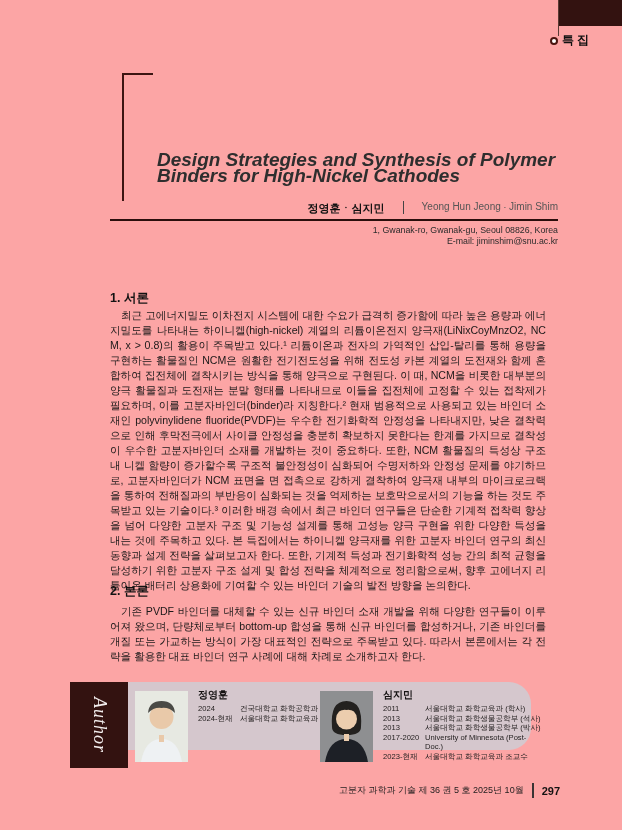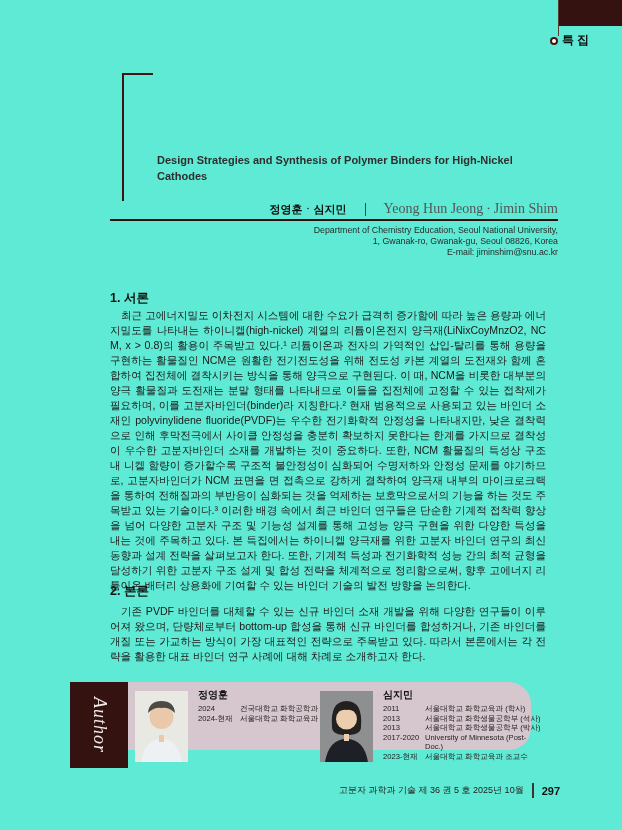--- a/index.html
+++ b/index.html
@@ -1,43 +1,43 @@
 <!DOCTYPE html>
 <html><head>
 <meta charset="utf-8">
 <style>
   * { margin: 0; padding: 0; box-sizing: border-box; }
   html,body { background:#888; }
   .page {
     position: relative;
     width: 622px; height: 830px;
     margin: 0 auto;
-    background: #5eead4;
+    background: #fca5a5;
     font-family: "Liberation Sans", sans-serif;
     color: #1d1a1a;
     overflow: hidden;
   }
   
   .badge-box { position:absolute; left:558px; top:0; width:64px; height:26px; background:#331210; }
   .badge-stem { position:absolute; left:558px; top:0; width:1px; height:36px; background:#5a3a34; }
   .badge-row { position:absolute; left:550px; top:32px; display:flex; align-items:center; gap:4px; }
   .badge-ring { width:8px; height:8px; border:2px solid #4a1510; border-radius:50%; background:#fff; }
   .badge-label { font-size:12px; font-weight:bold; letter-spacing:3px; color:#111; }
 
   
   .bracket-h { position:absolute; left:122px; top:73px; width:31px; height:2px; background:#3c1512; }
   .bracket-v { position:absolute; left:122px; top:73px; width:2px; height:128px; background:#3c1512; }
   .title { position:absolute; left:157px; top:76px; width:420px; font-size:26px; line-height:36px; font-weight:500; color:#121212; letter-spacing:-0.5px; }
-  .subtitle { position:absolute; left:157px; top:152px; width:408px; font-size:11px; line-height:16px; font-weight:bold; color:#2e2e2e; }
+  .subtitle { position:absolute; left:157px; top:152px; width:408px; font-size:19px; line-height:16px; font-weight:bold; color:#2e2e2e;font-style:italic; }
 
   
-  .byline { position:absolute; left:110px; top:201px; width:448px; text-align:right; display:flex; justify-content:flex-end; align-items:center; gap:18px; }
+  .byline { position:absolute; left:110px; top:201px; width:448px; text-align:right; display:flex; justify-content:flex-end; gap:18px; }
   .byline .kr { font-size:11px; font-weight:bold; color:#111; }
   .byline .vbar { display:inline-block; width:1px; height:13px; background:#444; }
-  .byline .en { font-size:14px; color:#555;font-family:Liberation Serif, serif; }
+  .byline .en { font-size:10px; color:#555; }
   .rule { position:absolute; left:110px; top:219px; width:448px; height:2px; background:#2a0e0c; }
   .affil { position:absolute; left:158px; top:225px; width:400px; text-align:right; font-size:8.8px; line-height:11px; color:#2b2b2b; }
 
   
   .sec-head { position:absolute; left:110px; width:435px; font-size:12.5px; font-weight:bold; color:#111; }
   .sec-body { position:absolute; left:110px; width:436px; font-size:10.6px; line-height:15px; text-align:justify; color:#1c1919; text-indent:11px; word-break:break-all; }
   #sec1-head { top:290px; }
   #sec1-body { top:308px; }
   #sec2-head { top:583px; }
   #sec2-body { top:604px; }
@@ -94,21 +94,20 @@
   <div class="bracket-v"></div>
   <div class="subtitle">Design Strategies and Synthesis of Polymer Binders for High-Nickel Cathodes</div>
 
   <div class="byline">
     <span class="kr">정영훈ㆍ심지민</span>
     <span class="vbar"></span>
     <span class="en">Yeong Hun Jeong ∙ Jimin Shim</span>
   </div>
   <div class="rule"></div>
   <div class="affil">
-    <div>Department of Chemistry Education, Seoul National University,</div>
     <div>1, Gwanak-ro, Gwanak-gu, Seoul 08826, Korea</div>
     <div>E-mail: jiminshim@snu.ac.kr</div>
   </div>
 
   <div class="sec-head" id="sec1-head">1. 서론</div>
   <div class="sec-body" id="sec1-body">최근 고에너지밀도 이차전지 시스템에 대한 수요가 급격히 증가함에 따라 높은 용량과 에너지밀도를 나타내는 하이니켈(high-nickel) 계열의 리튬이온전지 양극재(LiNixCoyMnzO2, NCM, x &gt; 0.8)의 활용이 주목받고 있다.¹ 리튬이온과 전자의 가역적인 삽입-탈리를 통해 용량을 구현하는 활물질인 NCM은 원활한 전기전도성을 위해 전도성 카본 계열의 도전재와 함께 혼합하여 집전체에 결착시키는 방식을 통해 양극으로 구현된다. 이 때, NCM을 비롯한 대부분의 양극 활물질과 도전재는 분말 형태를 나타내므로 이들을 집전체에 고정할 수 있는 접착제가 필요하며, 이를 고분자바인더(binder)라 지칭한다.² 현재 범용적으로 사용되고 있는 바인더 소재인 polyvinylidene fluoride(PVDF)는 우수한 전기화학적 안정성을 나타내지만, 낮은 결착력으로 인해 후막전극에서 사이클 안정성을 충분히 확보하지 못한다는 한계를 가지므로 결착성이 우수한 고분자바인더 소재를 개발하는 것이 중요하다. 또한, NCM 활물질의 특성상 구조 내 니켈 함량이 증가할수록 구조적 불안정성이 심화되어 수명저하와 안정성 문제를 야기하므로, 고분자바인더가 NCM 표면을 면 접촉으로 강하게 결착하여 양극재 내부의 마이크로크랙을 통하여 전해질과의 부반응이 심화되는 것을 억제하는 보호막으로서의 기능을 하는 것도 주목받고 있는 기술이다.³ 이러한 배경 속에서 최근 바인더 연구들은 단순한 기계적 접착력 향상을 넘어 다양한 고분자 구조 및 기능성 설계를 통해 고성능 양극 구현을 위한 다양한 특성을 내는 것에 주목하고 있다. 본 특집에서는 하이니켈 양극재를 위한 고분자 바인더 연구의 최신 동향과 설계 전략을 살펴보고자 한다. 또한, 기계적 특성과 전기화학적 성능 간의 최적 균형을 달성하기 위한 고분자 구조 설계 및 합성 전략을 체계적으로 정리함으로써, 향후 고에너지 리튬이온 배터리 상용화에 기여할 수 있는 바인더 기술의 발전 방향을 논의한다.</div>
 
   <div class="sec-head" id="sec2-head">2. 본론</div>
   <div class="sec-body" id="sec2-body">기존 PVDF 바인더를 대체할 수 있는 신규 바인더 소재 개발을 위해 다양한 연구들이 이루어져 왔으며, 단량체로부터 bottom-up 합성을 통해 신규 바인더를 합성하거나, 기존 바인더를 개질 또는 가교하는 방식이 가장 대표적인 전략으로 주목받고 있다. 따라서 본론에서는 각 전략을 활용한 대표 바인더 연구 사례에 대해 차례로 소개하고자 한다.</div>
 

